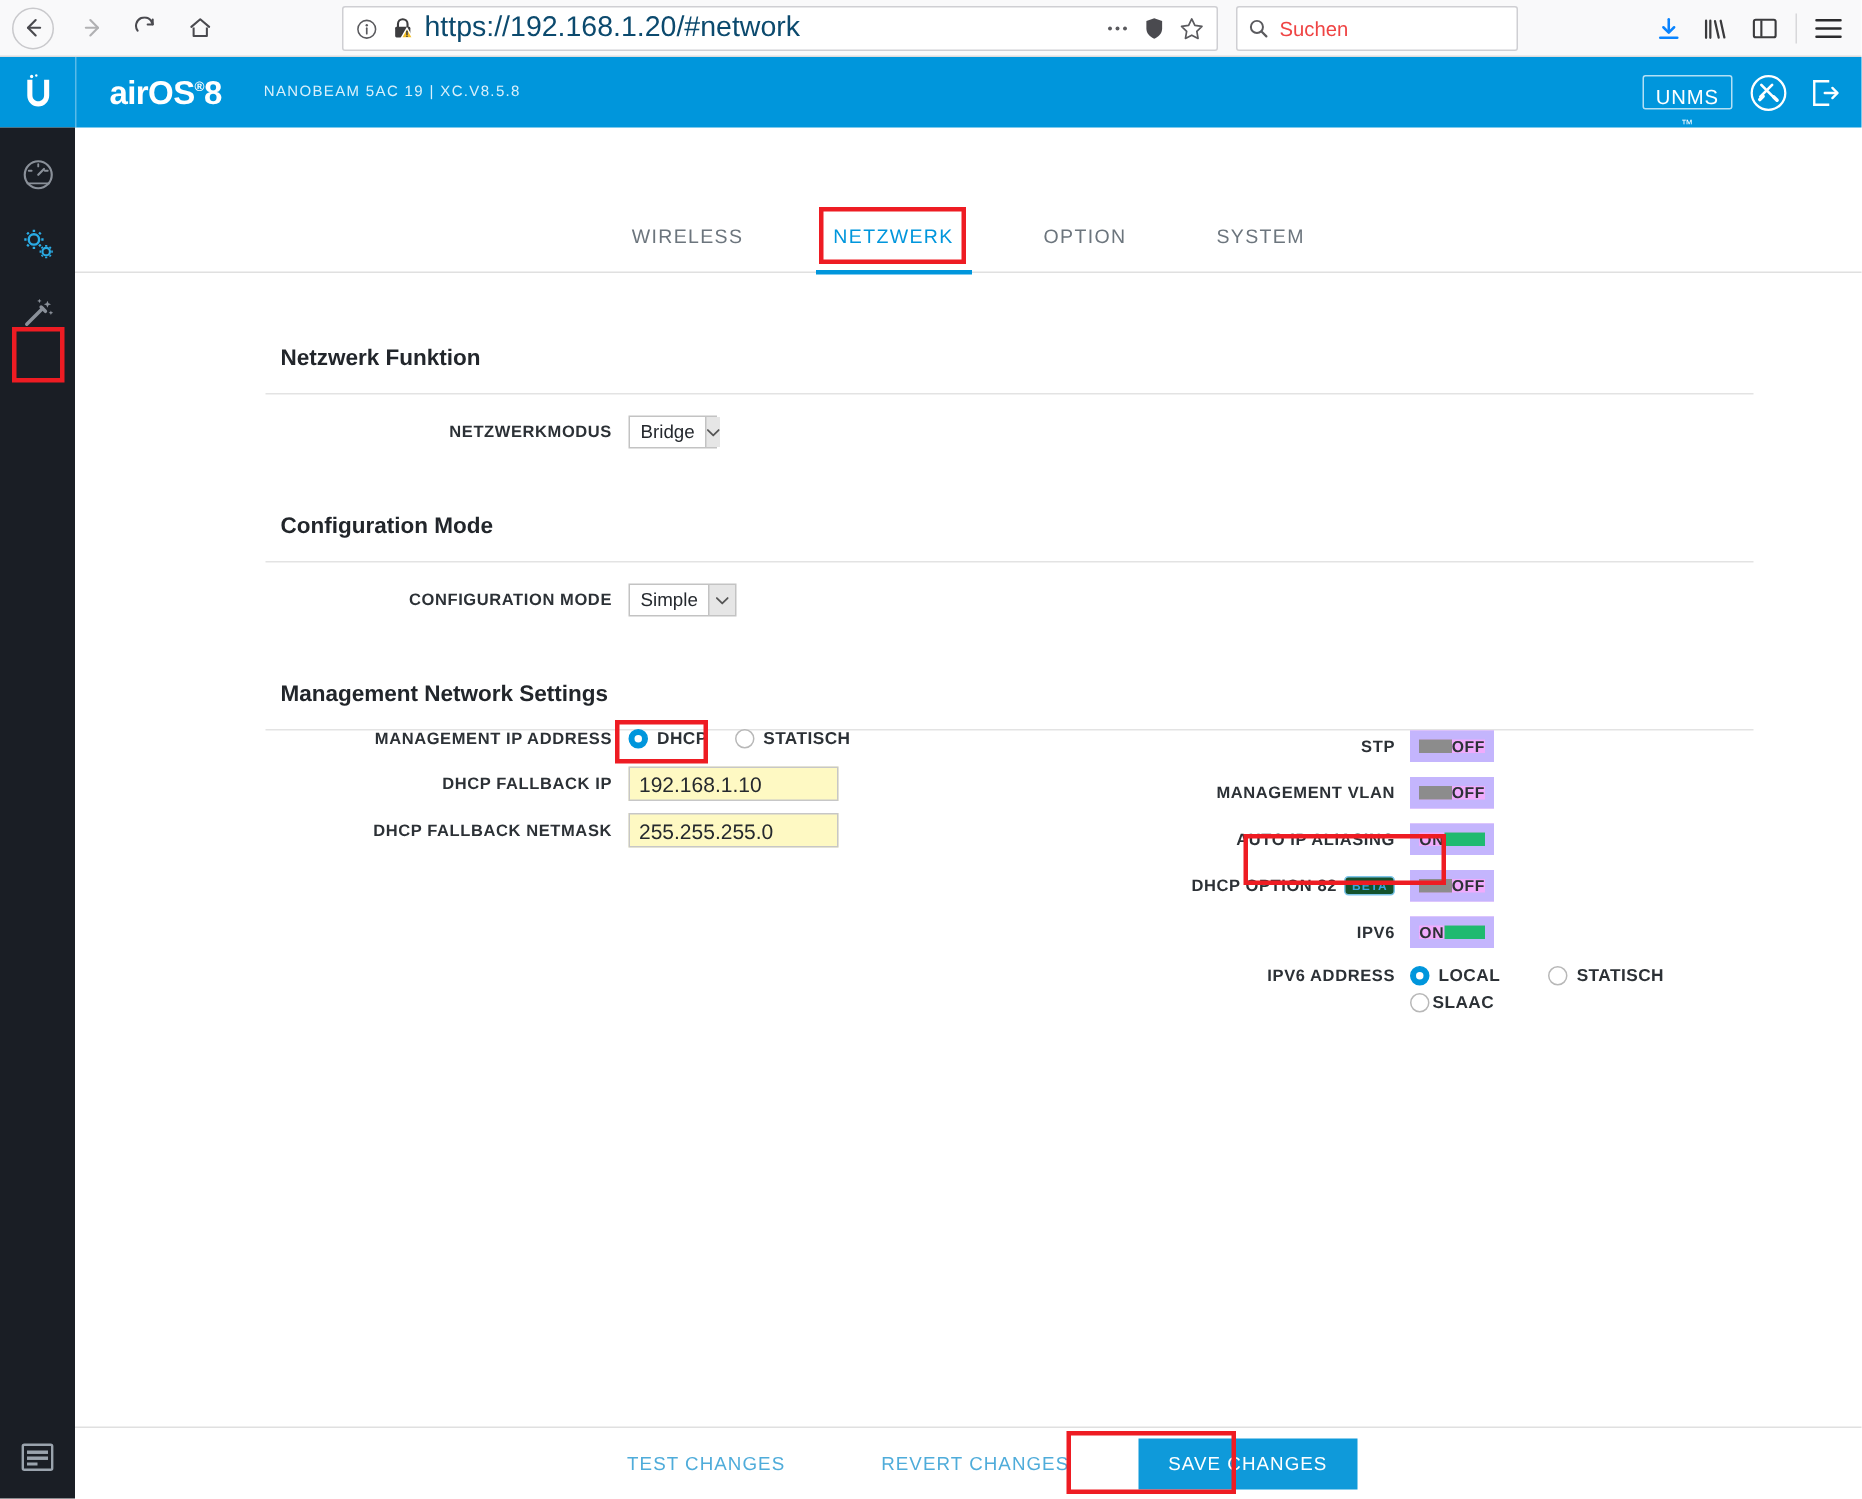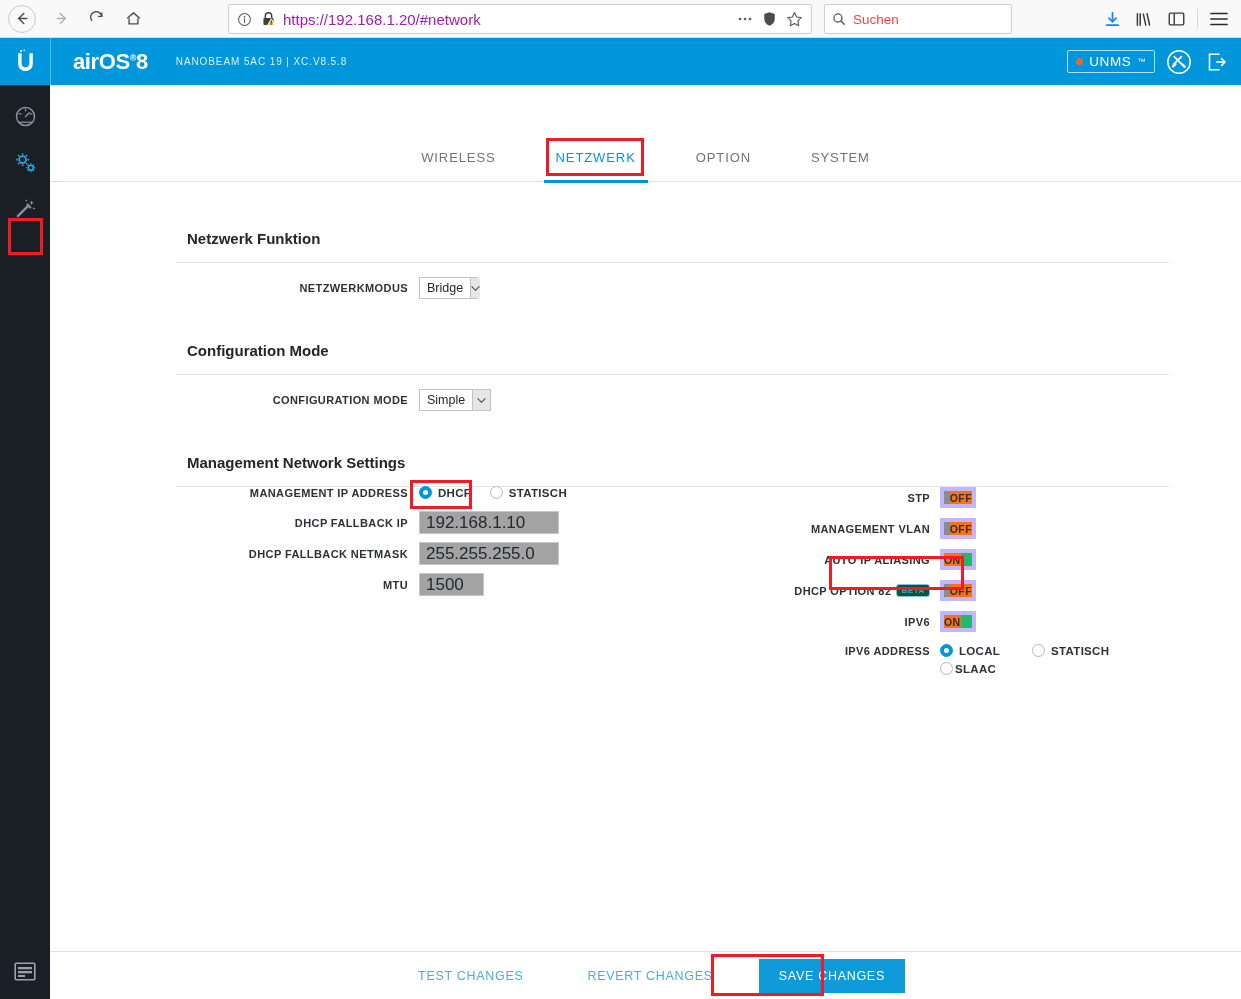--- a/index.html
+++ b/index.html
@@ -34,21 +34,21 @@
   .urlbar {
     position: absolute; left: 228px; top: 4px;
     width: 584px; height: 30px;
     background: #ffffff;
     border: 1px solid #cfcfd3;
     border-radius: 2px;
     display: flex; align-items: center;
     padding: 0 8px;
   }
   .url-text {
-    font-size: 15px; color: #a21caf;
+    font-size: 19px; color: #0c4a6e;
     margin-left: 7px; flex: 1;
     white-space: nowrap; overflow: hidden;
   }
   .url-icons { display: flex; align-items: center; gap: 9px; }
   .searchbar {
     position: absolute; left: 824px; top: 4px;
     width: 188px; height: 30px;
     background: #ffffff;
     border: 1px solid #cfcfd3;
     border-radius: 2px;
@@ -94,21 +94,21 @@
   .hdr-right {
     position: absolute; right: 10px; top: 0; height: 47px;
     display: flex; align-items: center; gap: 10px;
   }
   .unms-badge {
     border: 1px solid rgba(255,255,255,.7);
     border-radius: 2px;
     height: 23px;
     display: flex; align-items: center;
     padding: 0 8px; gap: 6px;
-    color: #ffffff; font-size: 13.5px; letter-spacing: .6px;
+    color: #ffffff; font-size: 13.5px; letter-spacing: .6px; flex-direction: column;
   }
   .unms-dot { width: 7px; height: 7px; border-radius: 50%; background: #e8653a; }
   .unms-badge sup { font-size: 8px; vertical-align: super; }
   .hdr-icon-btn {
     width: 28px; height: 28px;
     display: flex; align-items: center; justify-content: center;
     color: #ffffff;
   }
 
   
@@ -199,23 +199,23 @@
   }
   .select-box .val { padding: 0 7px; display: flex; align-items: center; }
   .select-box .arrow {
     width: 19px; background: #e6e6e6;
     border-left: 1px solid #c3c3c3;
     display: flex; align-items: center; justify-content: center;
     color: #555;
   }
   .text-input {
     border: 1px solid #c7c7c7;
-    background: #a3a3a3;
+    background: #fef9c3;
     height: 23px;
-    font-size: 17px; color: #25292e;
+    font-size: 14px; color: #25292e;
     padding: 0 6px;
     display: flex; align-items: center;
   }
 
   .radio {
     width: 13px; height: 13px; border-radius: 50%;
     border: 1px solid #b8b8b8; background: #ffffff;
     display: inline-block; position: relative;
     flex: none;
   }
@@ -224,24 +224,24 @@
   }
   .radio.on::after {
     content: ""; position: absolute;
     left: 3.2px; top: 3.2px;
     width: 5px; height: 5px; border-radius: 50%;
     background: #ffffff;
   }
   .radio-label { font-size: 11.5px; font-weight: bold; color: #2c3136; letter-spacing: .3px; }
 
   .toggle {
-    width: 36px; height: 21px;
-    border: 4px solid #c4b5fd;
+    width: 56px; height: 21px;
+    border: 6px solid #c4b5fd;
     display: flex; align-items: stretch;
-    background: #f97316;
+    background: #f0abfc;
   }
   .toggle .knob { width: 27px; }
   .toggle .txt {
     flex: 1; display: flex; align-items: center; justify-content: center;
     font-size: 10.5px; font-weight: bold; letter-spacing: .4px;
   }
   .toggle.off .knob { background: #8c8c8c; order: 1; }
   .toggle.off .txt { order: 2; color: #2c3136; }
   .toggle.on .knob { background: #1fba70; order: 2; }
   .toggle.on .txt { order: 1; color: #2c3136; }
@@ -551,24 +551,20 @@
         <div class="row" style="margin-top:12px">
           <div class="label" style="width:358px">DHCP FALLBACK IP</div>
           <div class="text-input" style="margin-left:11px;width:140px">192.168.1.10</div>
         </div>
 
         <div class="row" style="margin-top:8px">
           <div class="label" style="width:358px">DHCP FALLBACK NETMASK</div>
           <div class="text-input" style="margin-left:11px;width:140px">255.255.255.0</div>
         </div>
 
-        <div class="row" style="margin-top:8px">
-          <div class="label" style="width:358px">MTU</div>
-          <div class="text-input" style="margin-left:11px;width:65px">1500</div>
-        </div>
       </div>
 
       <div style="position:absolute;left:590px;top:76px;width:520px">
 
         <div class="row">
           <div class="label" style="width:290px">STP</div>
           <div class="toggle off" style="margin-left:10px">
             <span class="knob"></span>
             <span class="txt">OFF</span>
           </div>

